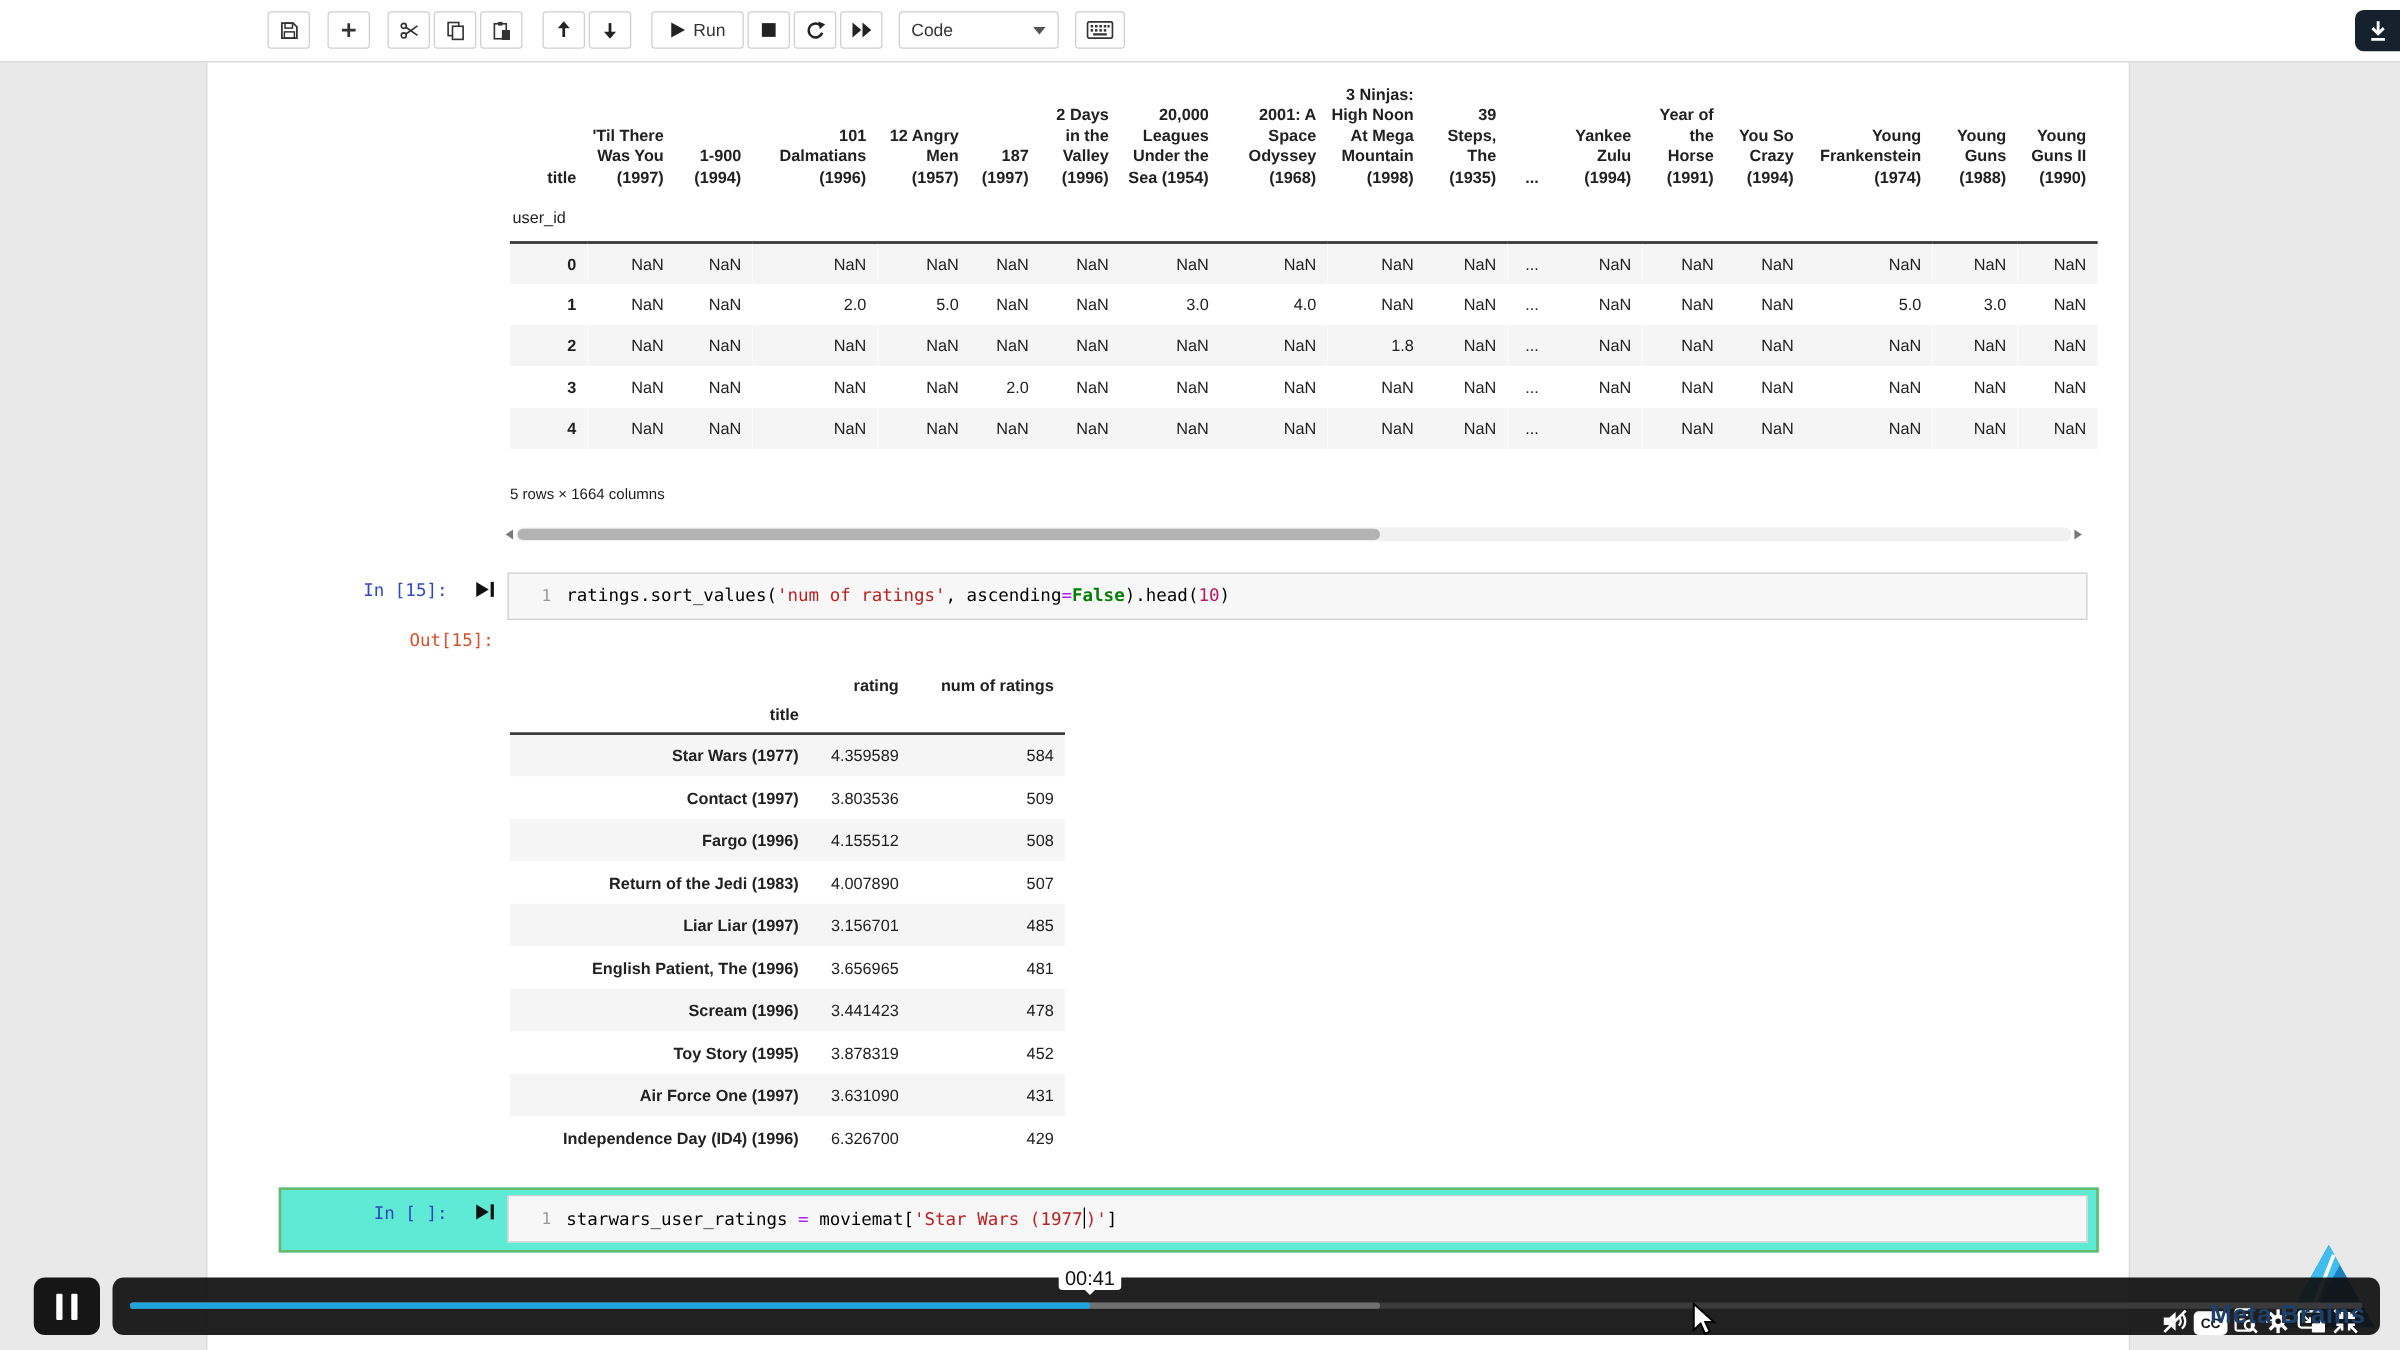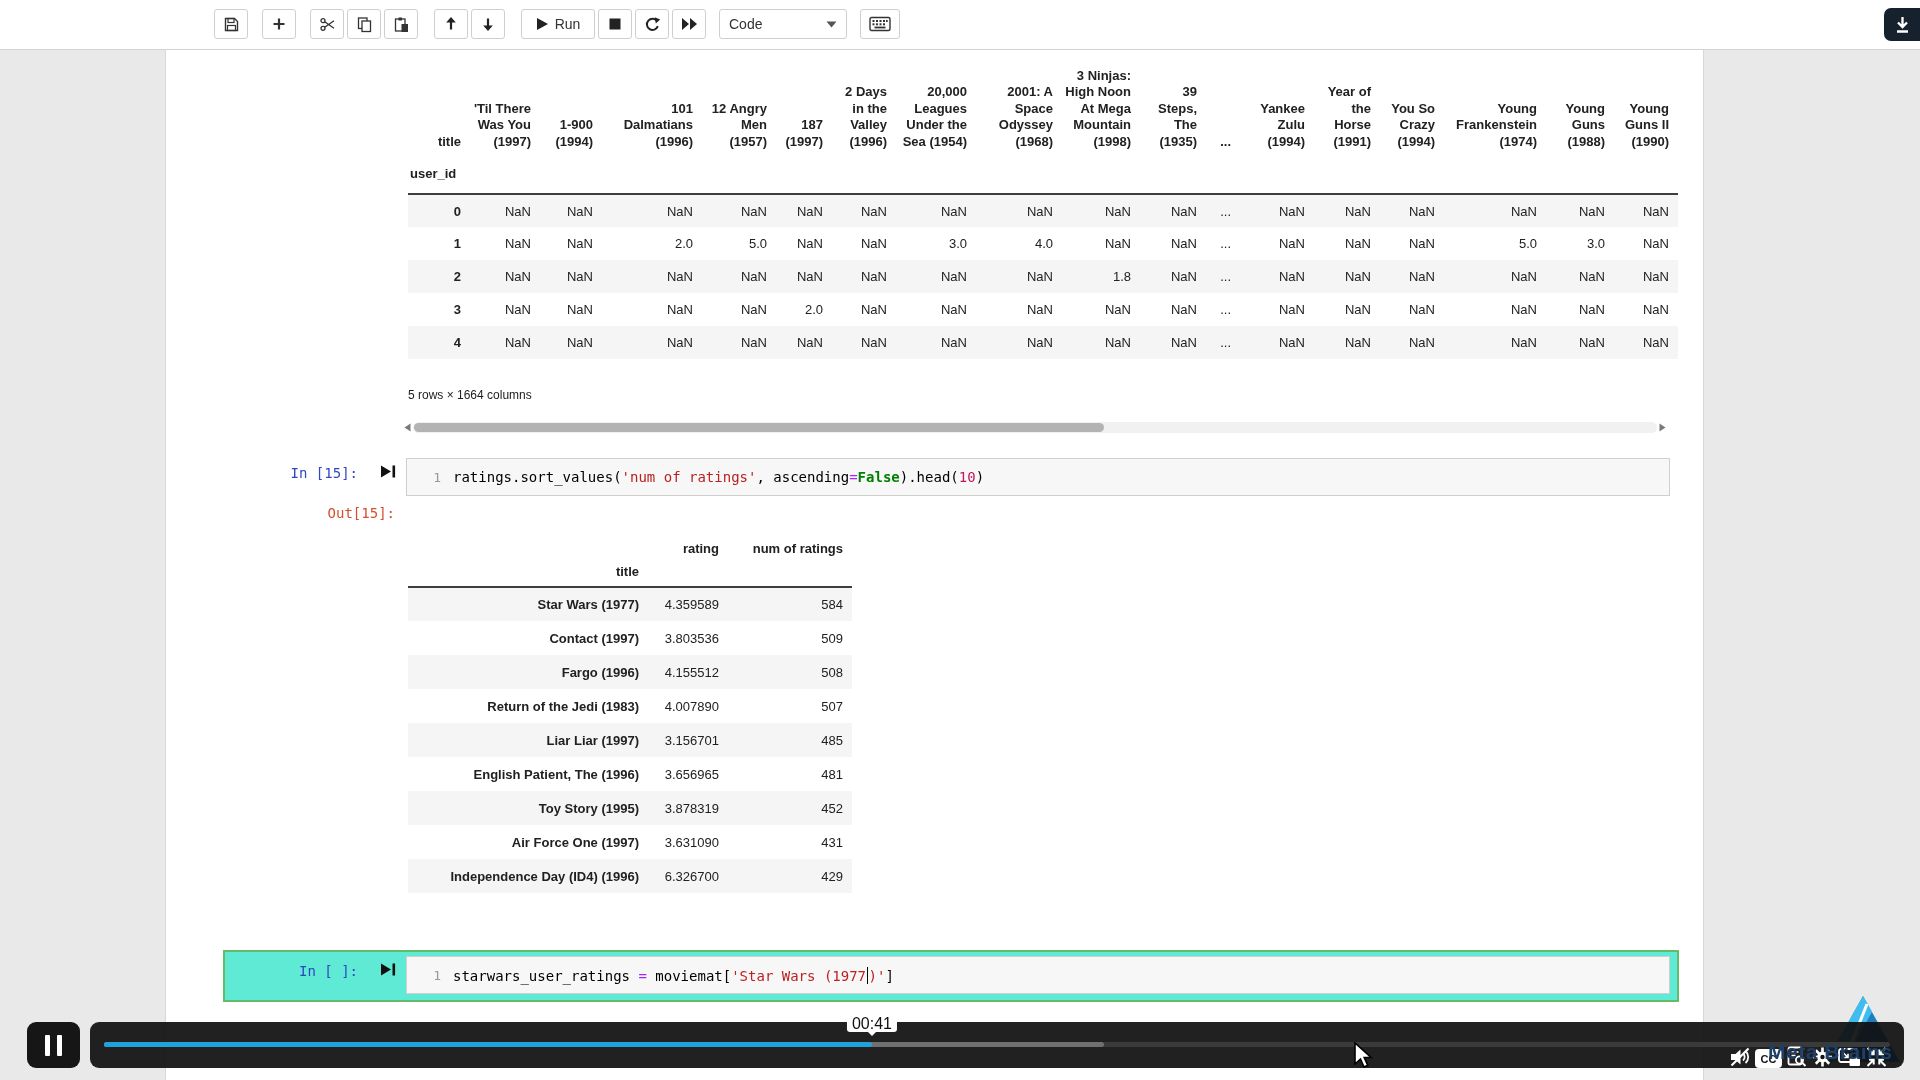--- a/index.html
+++ b/index.html
@@ -18,21 +18,21 @@
   .tb-sel{width:128px;justify-content:space-between;padding:0 9px;font-size:14px;color:#333;}
   
   .dlbtn{position:absolute;left:1884px;top:8px;width:36px;height:33px;background:#16212e;
          border-radius:7px 0 0 7px;display:flex;align-items:center;justify-content:center;z-index:30;}
   
   table{border-collapse:collapse;table-layout:fixed;}
   .wide{position:absolute;left:408px;top:50px;z-index:2;font-size:13px;}
   .wide th,.wide td{padding:0 9px 0 0;white-space:normal;overflow:hidden;}
   .wide thead tr.cols th{height:100px;vertical-align:bottom;text-align:right;font-weight:bold;
                          line-height:16.5px;padding-bottom:3px;}
-  .wide thead tr.idxrow th{height:40px;vertical-align:middle;text-align:left;font-weight:bold;
+  .wide thead tr.idxrow th{height:40px;vertical-align:middle;text-align:left;font-weight:normal;
                            border-bottom:2px solid #3e3e3e;padding-left:2px;}
   .wide tbody tr{height:33px;}
   .wide tbody th{text-align:right;font-weight:bold;}
   .wide tbody td{text-align:right;}
   .wide tbody tr:nth-child(odd){background:#f5f5f5;}
   .shape-note{position:absolute;left:408px;top:388px;font-size:12px;color:#1c1c1c;z-index:2;}
   
   .hscroll{position:absolute;left:402px;top:420px;width:1266px;height:15px;display:flex;
            align-items:center;z-index:2;}
   .hs-arrow{width:11px;height:15px;display:flex;align-items:center;justify-content:center;}
@@ -431,20 +431,25 @@
         <th>Liar Liar (1997)</th>
         <td>3.156701</td>
         <td>485</td>
       </tr>
       <tr>
         <th>English Patient, The (1996)</th>
         <td>3.656965</td>
         <td>481</td>
       </tr>
       <tr>
+        <th>Scream (1996)</th>
+        <td>3.441423</td>
+        <td>478</td>
+      </tr>
+      <tr>
         <th>Toy Story (1995)</th>
         <td>3.878319</td>
         <td>452</td>
       </tr>
       <tr>
         <th>Air Force One (1997)</th>
         <td>3.631090</td>
         <td>431</td>
       </tr>
       <tr>

